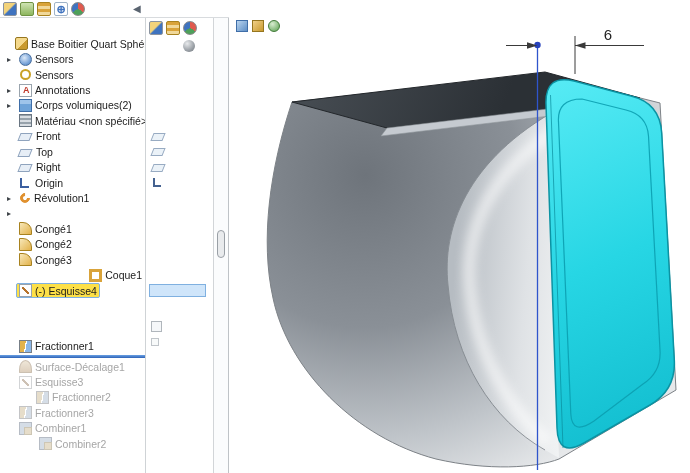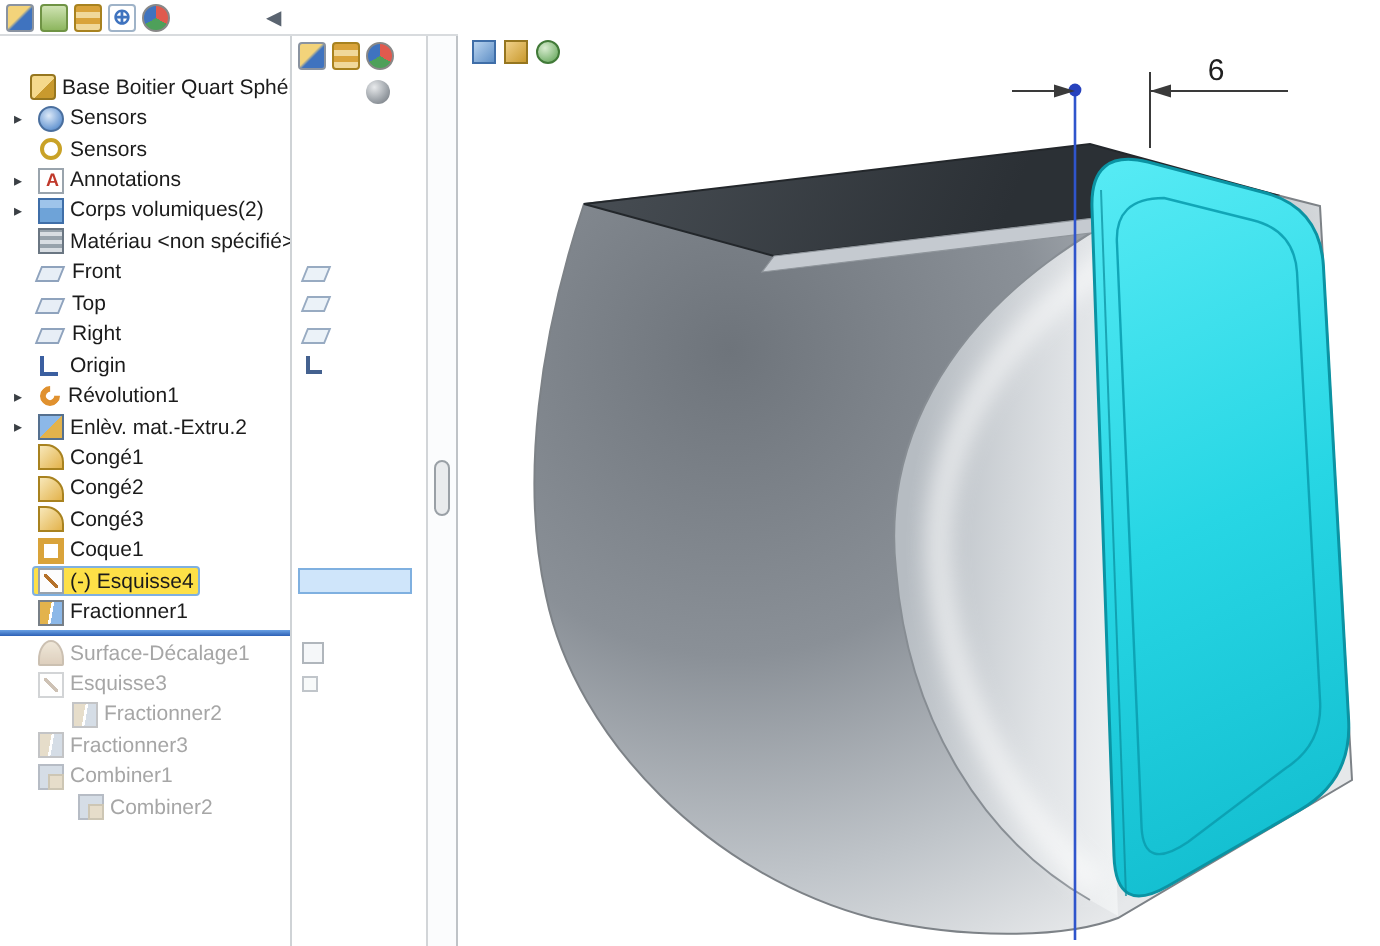--- a/index.html
+++ b/index.html
@@ -182,24 +182,20 @@
         </div>
         <div class="row" style="padding-left: 7px;">
           <span class="exp">▸</span>
           <span class="lblwrap">
             <span class="icon icon-revolve"></span>
             <span class="lbl">Révolution1</span>
           </span>
         </div>
         <div class="row" style="padding-left: 7px;">
           <span class="exp">▸</span>
-          <span class="lblwrap">
-            <span class="icon icon-cut"></span>
-            <span class="lbl">Enlèv. mat.-Extru.2</span>
-          </span>
         </div>
         <div class="row" style="padding-left: 7px;">
           <span class="exp"></span>
           <span class="lblwrap">
             <span class="icon icon-fillet"></span>
             <span class="lbl">Congé1</span>
           </span>
         </div>
         <div class="row" style="padding-left: 7px;">
           <span class="exp"></span>
@@ -208,35 +204,35 @@
             <span class="lbl">Congé2</span>
           </span>
         </div>
         <div class="row" style="padding-left: 7px;">
           <span class="exp"></span>
           <span class="lblwrap">
             <span class="icon icon-fillet"></span>
             <span class="lbl">Congé3</span>
           </span>
         </div>
-        <div class="row" style="padding-left: 7px;">
+        <div class="row" style="padding-left: 7px; justify-content: flex-end;">
           <span class="exp"></span>
           <span class="lblwrap">
             <span class="icon icon-shell"></span>
             <span class="lbl">Coque1</span>
           </span>
         </div>
         <div class="row" style="padding-left: 7px;">
           <span class="exp"></span>
           <span class="lblwrap selected">
             <span class="icon icon-sketch"></span>
             <span class="lbl">(-) Esquisse4</span>
           </span>
         </div>
-        <div class="row" style="padding-left: 7px;">
+        <div class="row" style="padding-left: 7px; margin-top: 40px;">
           <span class="exp"></span>
           <span class="lblwrap">
             <span class="icon icon-split"></span>
             <span class="lbl">Fractionner1</span>
           </span>
         </div>
         <div class="rollback"></div>
         <div class="row grayed" style="padding-left: 7px;">
           <span class="exp"></span>
           <span class="lblwrap">

